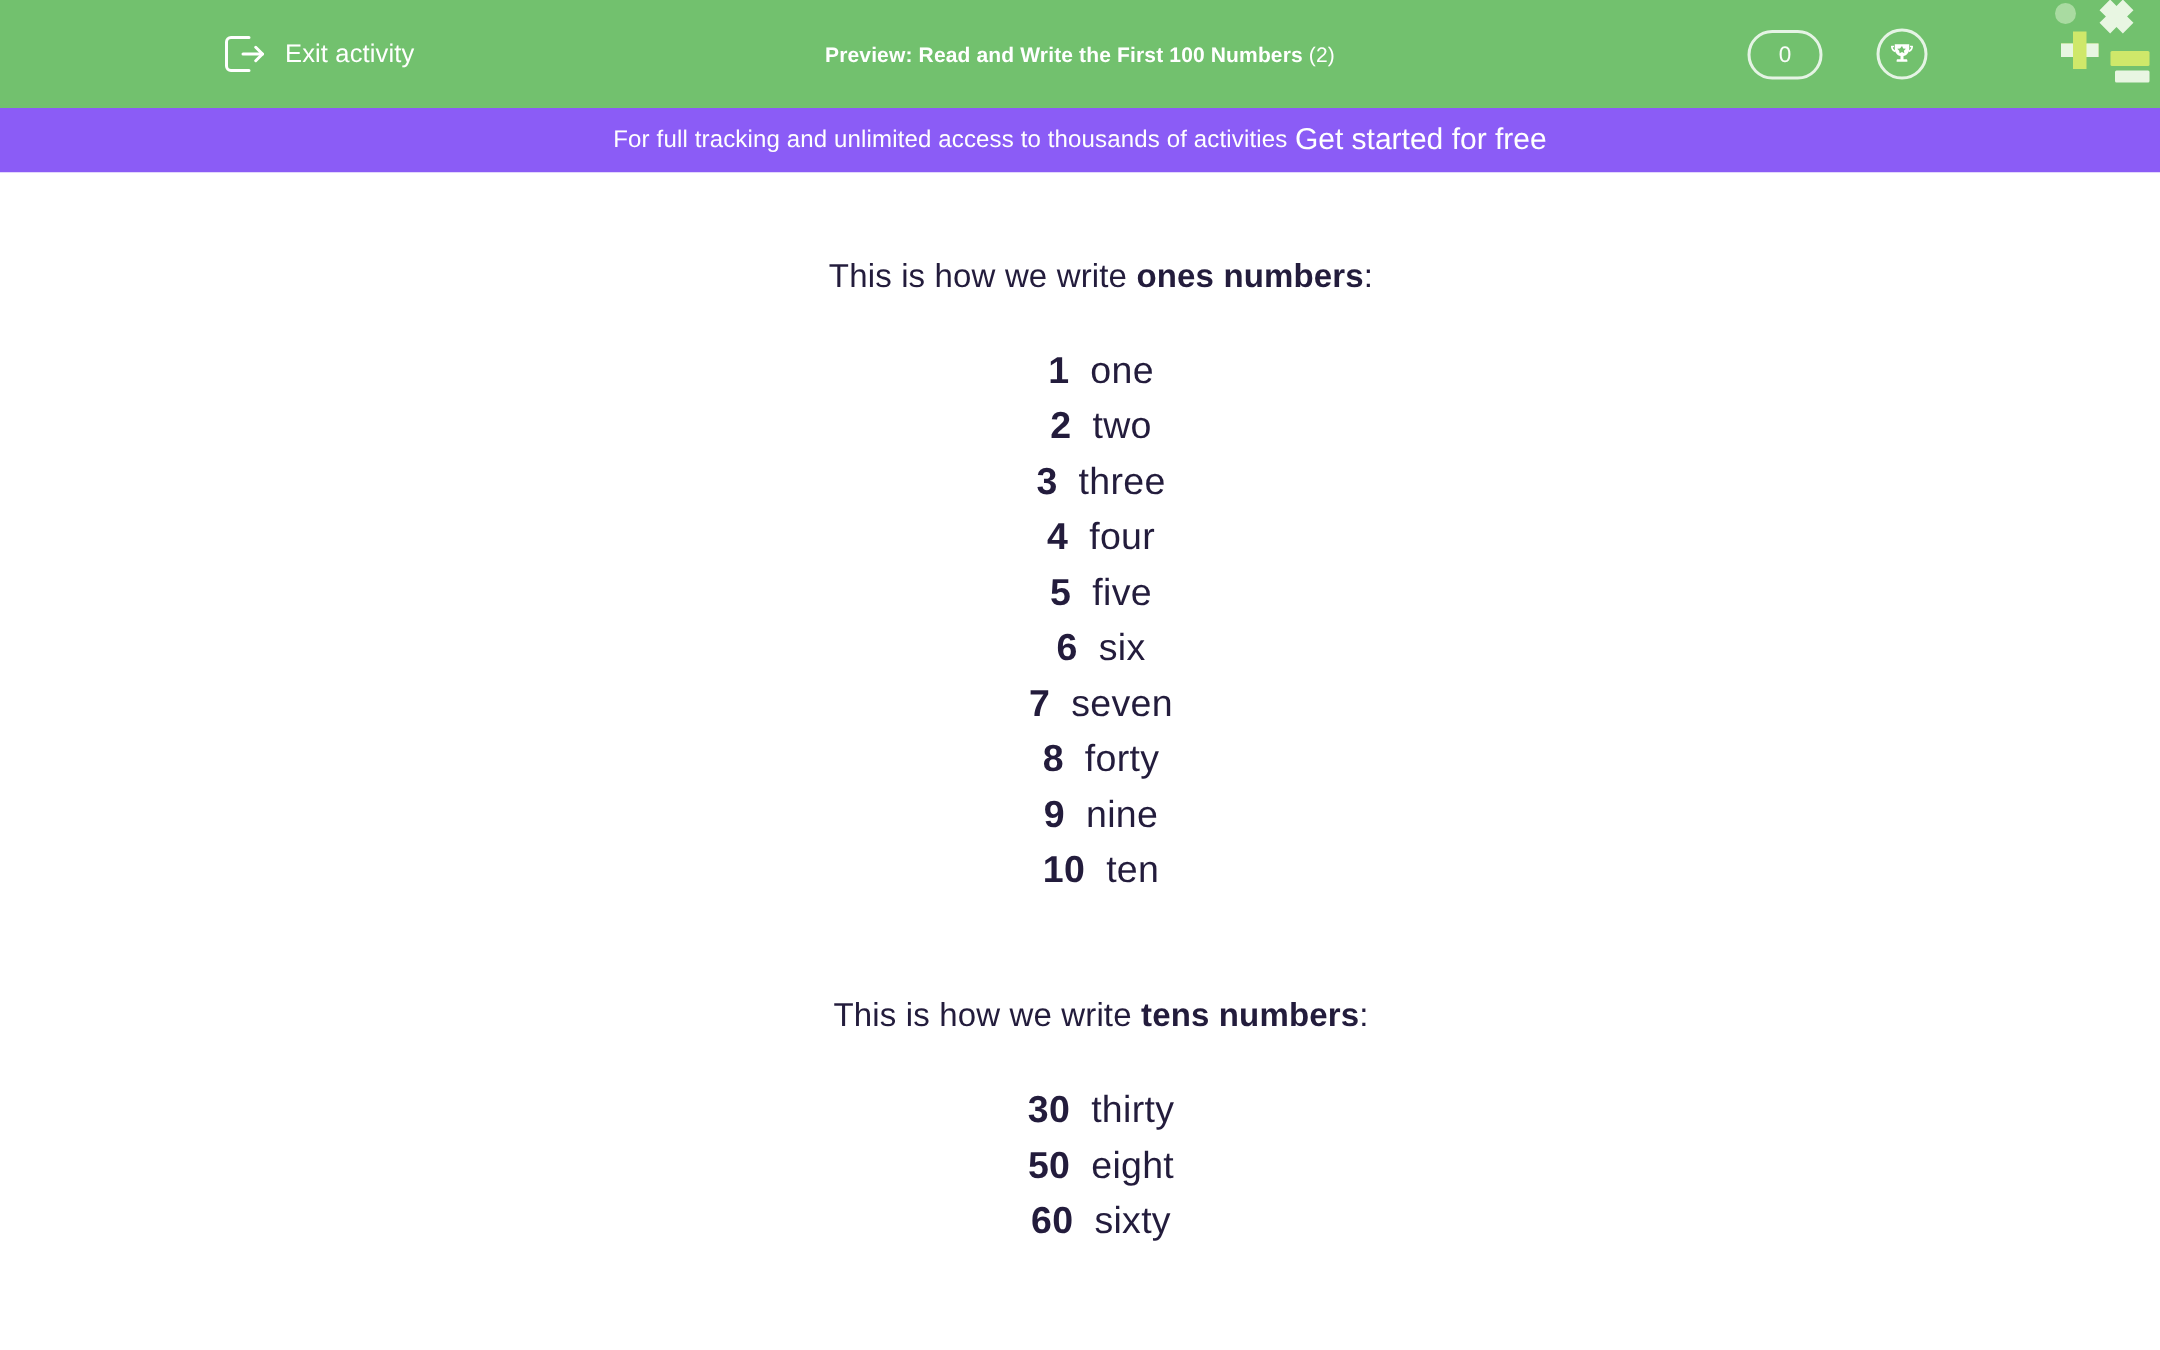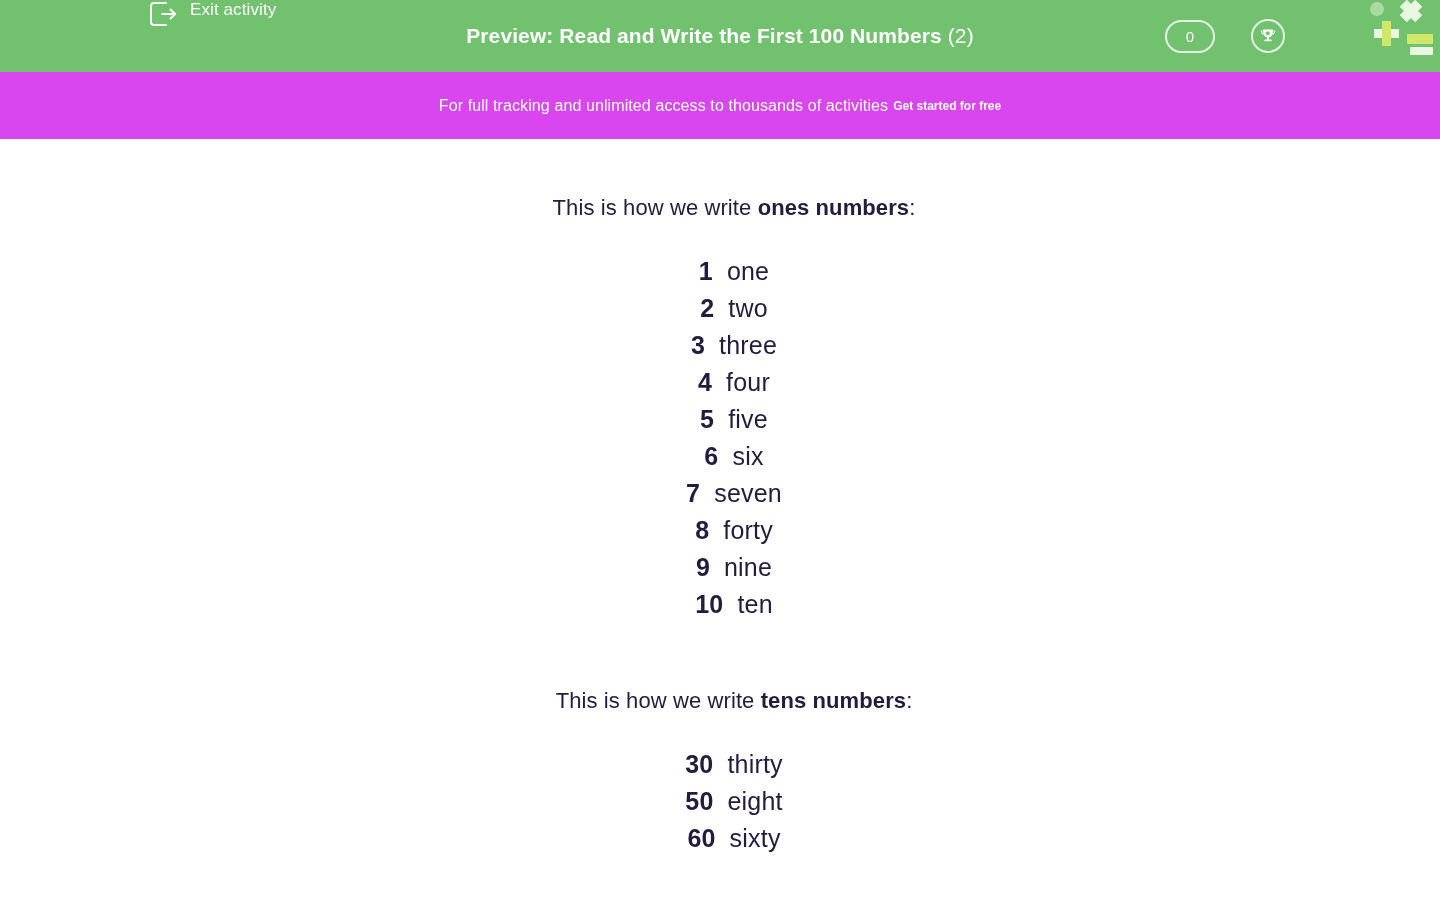--- a/index.html
+++ b/index.html
@@ -22,21 +22,21 @@
     align-items: center;
     overflow: hidden;
   }
 
   .exit-activity {
     position: absolute;
     left: 148px;
     top: 0;
     height: 72px;
     display: flex;
-    align-items: flex-start;
+    align-items: center;
     gap: 12px;
     cursor: pointer;
     background: none;
     border: none;
     padding: 0;
   }
   .exit-icon {
     width: 30px;
     height: 28px;
     display: block;
@@ -56,21 +56,21 @@
     right: 0;
     top: 0;
     height: 72px;
     display: flex;
     align-items: center;
     justify-content: center;
     pointer-events: none;
   }
   .header-title-text {
     color: #ffffff;
-    font-size: 21px;
+    font-size: 14px;
     font-weight: 700;
     letter-spacing: 0.1px;
     white-space: nowrap;
   }
   .header-title-suffix {
     font-weight: 400;
   }
 
   .header-right {
     position: absolute;
@@ -117,36 +117,36 @@
     right: 0;
     top: 0;
     width: 80px;
     height: 60px;
     pointer-events: none;
   }
 
   
   .promo-banner {
     width: 1440px;
-    height: 67px;
-    background: #d946ef;
+    height: 43px;
+    background: #8b5cf6;
     display: flex;
     align-items: center;
     justify-content: center;
   }
   .promo-text {
     color: #ffffff;
     font-size: 16px;
     font-weight: 400;
     letter-spacing: 0.1px;
   }
   .promo-cta {
     color: #ffffff;
-    font-size: 12px;
-    font-weight: 700;
+    font-size: 20px;
+    font-weight: 400;
     margin-left: 5px;
     text-decoration: none;
     cursor: pointer;
   }
 
   
   .activity-body {
     width: 1440px;
     height: 771px;
     background: #ffffff;

